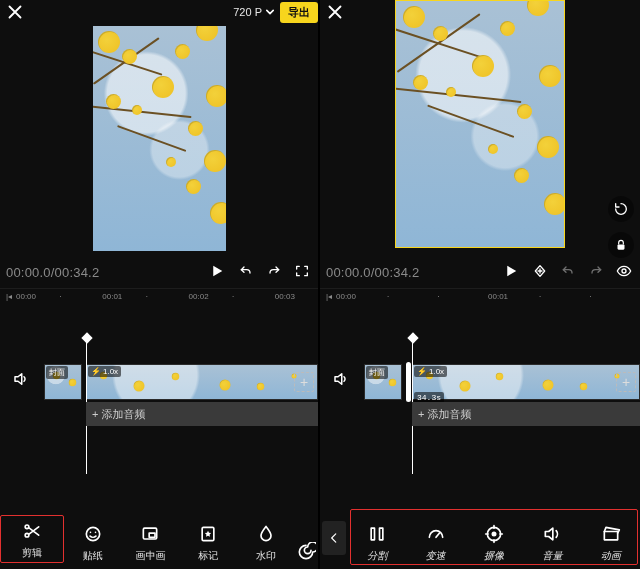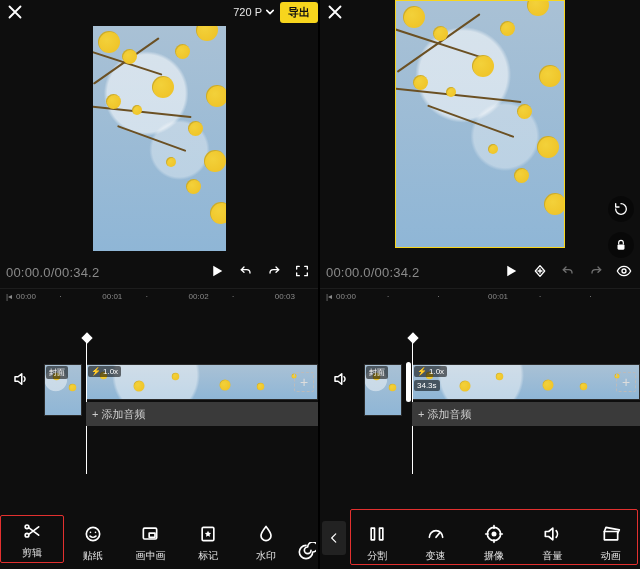--- a/index.html
+++ b/index.html
@@ -67,46 +67,46 @@
   
   .ruler { position:absolute; left:0; right:0; top:288px; height:16px; border-top:1px solid #1d1d1d; display:flex; align-items:center; font-size:8px; }
   .ruler .ca { width:14px; text-align:center; color:var(--mut); margin-left:2px; }
   .ruler .tk { flex:1; color:var(--mut); }
 
   
   .tracks { position:absolute; left:0; right:0; top:340px; height:110px; }
   .spk { position:absolute; left:12px; top:30px; }
   .spk svg { width:18px; height:18px; }
 
-  .clipA { position:absolute; left:44px; top:24px; width:38px; height:52px; }
+  .clipA { position:absolute; left:44px; top:24px; width:38px; height:36px; }
   .clipB { position:absolute; left:86px; top:24px; right:0; height:36px; }
   .thumb {
     background:
       radial-gradient(circle at 30% 30%, rgba(255,255,255,.45) 0 25%, transparent 27%),
       linear-gradient(180deg, var(--sky1), var(--sky2));
     width:100%; height:100%; position:relative; overflow:hidden; border:1px solid #2b2b2b;
   }
   .thumb .fl { transform:scale(.5); }
   .tag { position:absolute; top:2px; left:2px; background:rgba(0,0,0,.55); color:#fff; font-size:8px; padding:1px 3px; border-radius:2px; display:flex; align-items:center; gap:2px; }
-  .tag2 { top:16px; }
+  .tag2 { top:28px;font-family:Liberation Mono, monospace; }
   .addBox { position:absolute; right:4px; top:8px; width:20px; height:20px; border:1px dashed #bbb; border-radius:2px; display:flex; align-items:center; justify-content:center; color:#ddd; font-size:14px; }
 
   .playhead { position:absolute; top:0; bottom:-24px; width:0; border-left:1px solid #fff; left:86px; }
   .playhead:before { content:""; position:absolute; top:-6px; left:-4px; width:8px; height:8px; background:#fff; transform:rotate(45deg); }
   .phRsel { position:absolute; left:86px; top:22px; width:5px; height:40px; background:#fff; border-radius:3px; }
 
   .audio { position:absolute; left:86px; right:0; top:62px; height:24px; background:#3a3a3a; display:flex; align-items:center; padding-left:6px; color:#ccc; font-size:11px; }
 
   
   .bbar { position:absolute; left:0; right:0; bottom:6px; height:60px; display:flex; align-items:flex-end; }
   .bitem { flex:1; display:flex; flex-direction:column; align-items:center; gap:4px; color:var(--txt); font-size:10px; }
   .bitem .bicon { width:22px; height:22px; display:flex; align-items:center; justify-content:center; }
   .bitem .bicon svg { width:20px; height:20px; }
   .hot { border:1.5px solid var(--red); border-radius:2px; padding:4px 2px 2px 2px; }
-  .colR .bbar { padding-left:28px; }
+  .colR .bbar { padding-left:28px;font-style:italic; }
   .back { position:absolute; left:2px; bottom:14px; width:24px; height:34px; background:#222; border-radius:3px; display:flex; align-items:center; justify-content:center; }
   .hotbar { position:absolute; left:30px; right:2px; bottom:4px; top:auto; height:56px; border:1.5px solid var(--red); border-radius:2px; }
 </style>
 </head>
 <body>
 
 <div class="seam"></div>
 
 <div class="col colL">
 

